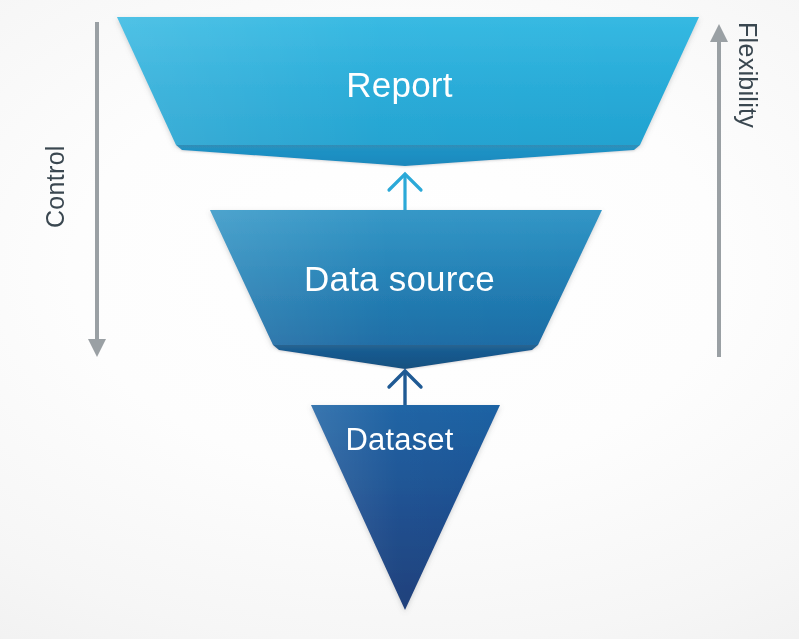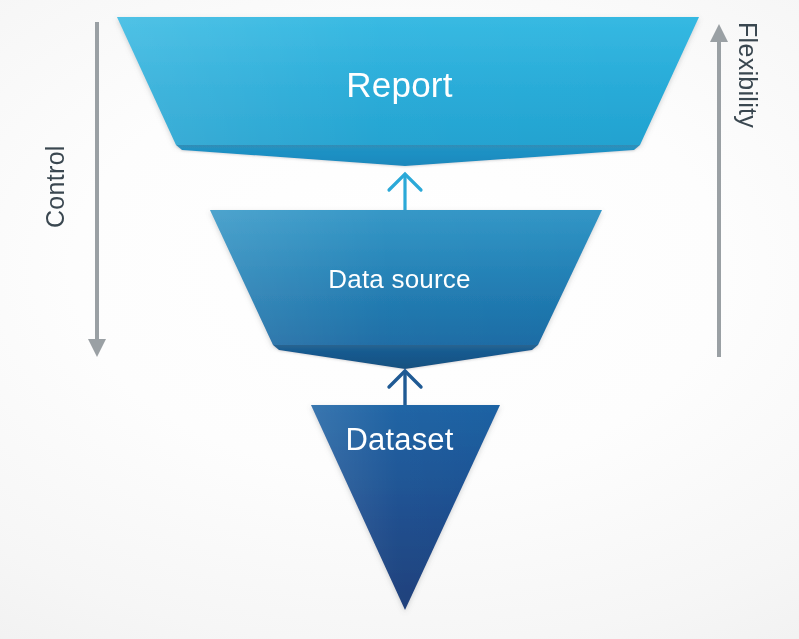--- a/index.html
+++ b/index.html
@@ -46,21 +46,21 @@
     left: 0;
     top: 64px;
     width: 799px;
     font-size: 35px;
     line-height: 42px;
   }
   #label-datasource {
     left: 0;
     top: 259px;
     width: 799px;
-    font-size: 26px;
+    font-size: 35px;
     line-height: 40px;
   }
   #label-dataset {
     left: 0;
     top: 421px;
     width: 799px;
     font-size: 31px;
     line-height: 38px;
   }
   .axis-label {

